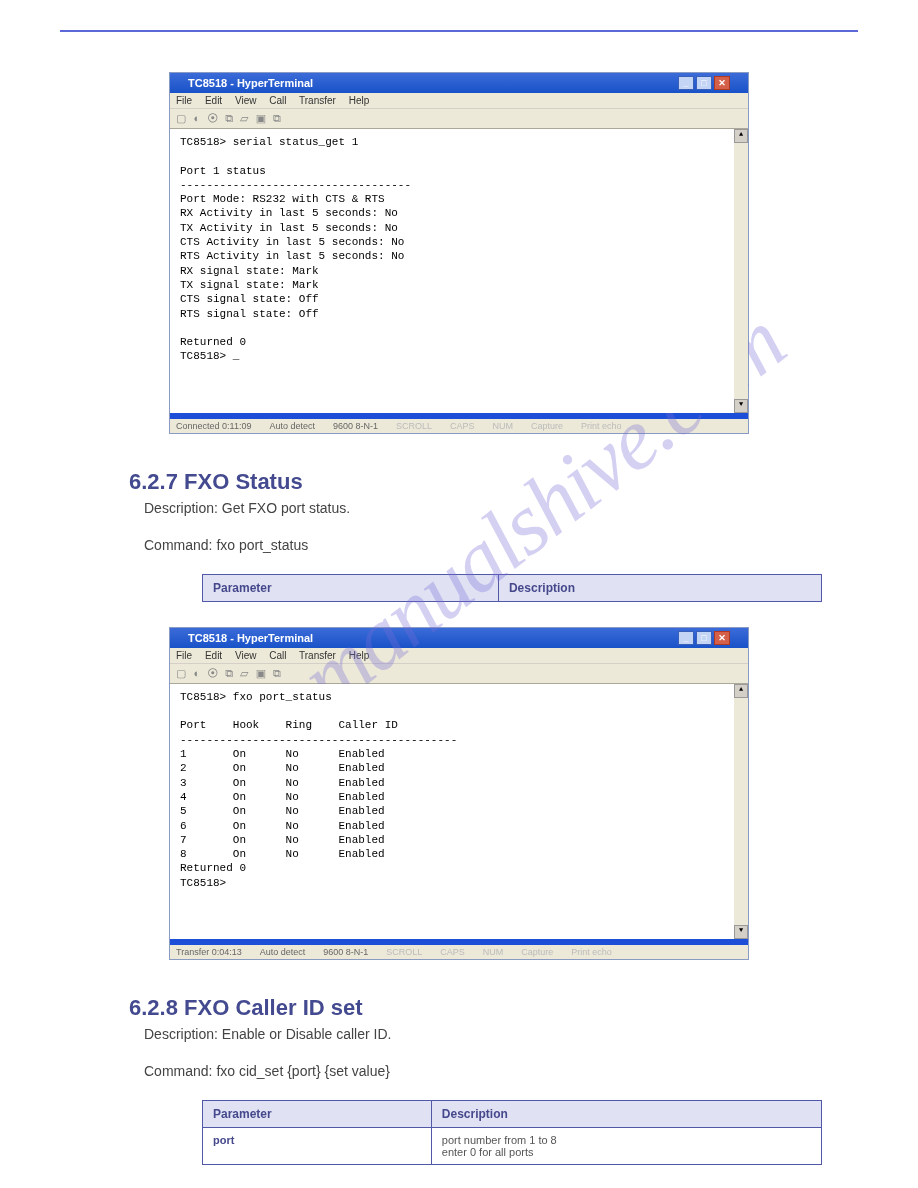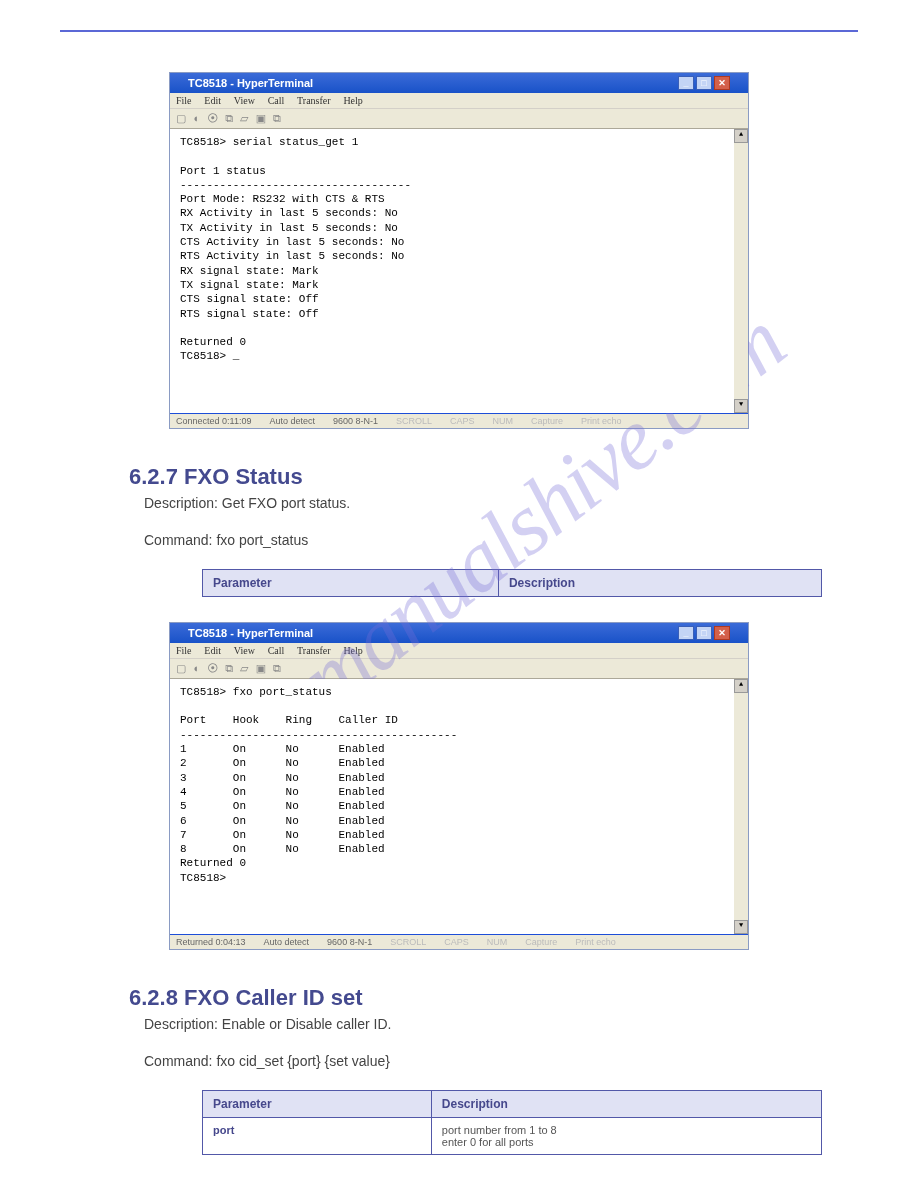--- a/index.html
+++ b/index.html
@@ -48,21 +48,21 @@
       font-weight: bold;
     }
     .win-btn.close { background: #d4604a; border-color: #b03820; }
     .menubar {
       background: #ece9d8;
       padding: 2px 6px;
       font-size: 10px;
       color: #333;
       border-bottom: 1px solid #d4d0c8;
     }
-    .menubar span { margin-right: 10px; font-family: Liberation Serif, serif; }
+    .menubar span { margin-right: 10px; }
     .toolbar {
       background: #ece9d8;
       padding: 3px 6px;
       border-bottom: 1px solid #aca899;
       font-size: 11px;
       letter-spacing: 2px;
       color: #888;
     }
     .terminal-content {
       background: #fff;
@@ -82,21 +82,21 @@
       height: 14px;
       background: #d4d0c8;
       border: 1px solid #999;
       font-size: 7px;
       text-align: center;
     }
     .scrollbar-arrow.top { top: 0; }
     .scrollbar-arrow.bottom { bottom: 0; }
     .statusbar {
       background: #ece9d8;
-      border-top: 1px solid #1d4ed8;
+      border-top: 6px solid #1d4ed8;
       padding: 2px 6px;
       font-size: 9px;
       color: #666;
       display: flex;
       gap: 18px;
     }
     .statusbar span.dis { color: #bbb; text-align: right; }
     .section-heading {
       font-family: Arial, sans-serif;
       font-size: 22px;
@@ -245,21 +245,21 @@
 5       On      No      Enabled
 6       On      No      Enabled
 7       On      No      Enabled
 8       On      No      Enabled
 Returned 0
 TC8518&gt;
     <div class="scrollbar-arrow top">▲</div>
     <div class="scrollbar-arrow bottom">▼</div>
   </div>
   <div class="statusbar">
-    <span>Returned 0:04:13</span>
+    <span>Transfer 0:04:13</span>
     <span>Auto detect</span>
     <span>9600 8-N-1</span>
     <span class="dis">SCROLL</span>
     <span class="dis">CAPS</span>
     <span class="dis">NUM</span>
     <span class="dis">Capture</span>
     <span class="dis">Print echo</span>
   </div>
 </div>
 

